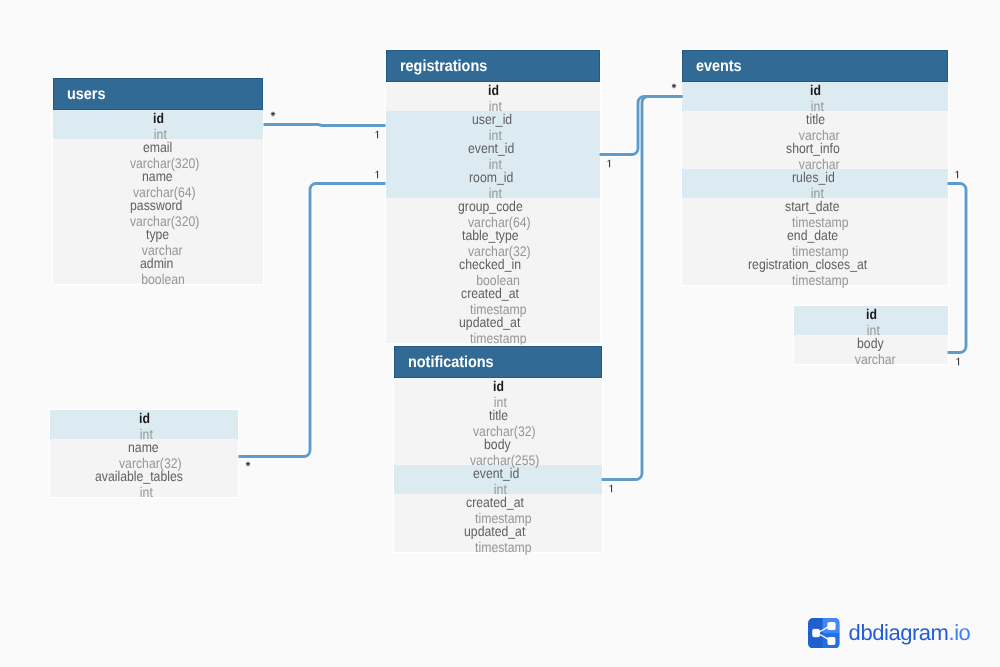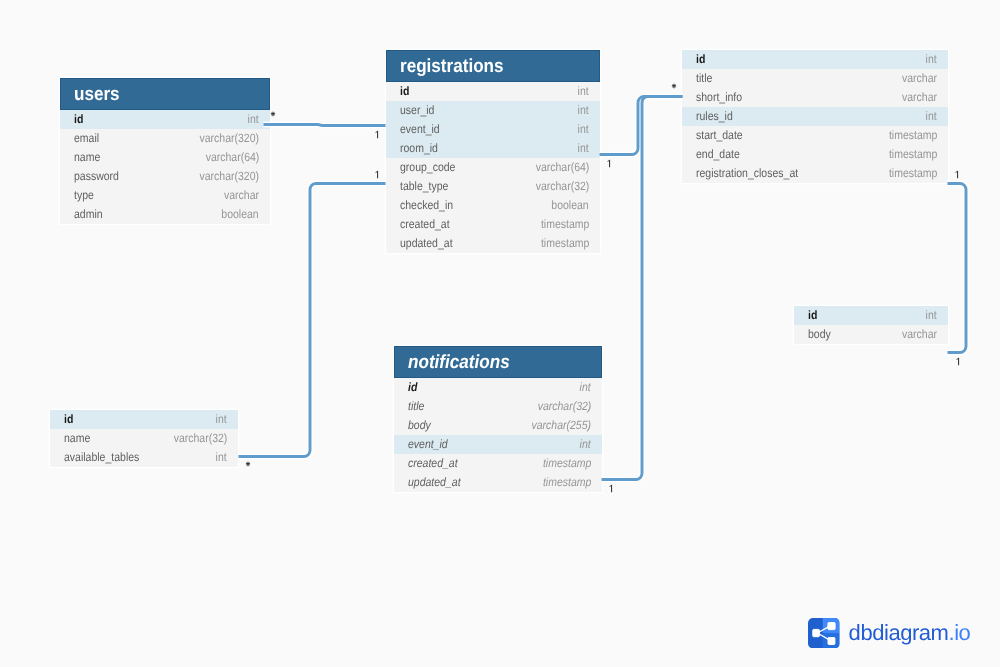--- a/index.html
+++ b/index.html
@@ -3,27 +3,27 @@
 <meta charset="utf-8">
 <title>dbdiagram</title>
 <style>
   html,body{margin:0;padding:0;}
   body{width:1000px;height:667px;background:#fafafa;overflow:hidden;
        font-family:"Liberation Sans",sans-serif;position:relative;
        -webkit-font-smoothing:antialiased;text-rendering:geometricPrecision;}
   #canvas{position:absolute;left:0;top:0;width:1000px;height:667px;}
   svg.links{position:absolute;left:0;top:0;width:1000px;height:667px;pointer-events:none;z-index:3;}
   .table{position:absolute;box-sizing:border-box;box-shadow:0 0 0 1.3px #ffffff;}
-  .t-header{height:32px;background:#326a96;color:#fff;font-weight:bold;font-size:19px;
+  .t-header{height:32px;background:#326a96;color:#fff;font-weight:bold;font-size:16px;
             display:flex;align-items:center;padding-left:13px;box-sizing:border-box;
             border:1px solid #215a86;}
   .t-header>span{display:inline-block;transform:scaleX(0.9);transform-origin:left center;
                  position:relative;top:1.2px;}
-  .t-row{height:19px;display:flex;align-items:center;justify-content:space-between;
-         padding:0 11px 0 14px;box-sizing:border-box;font-size:12px;background:#f4f4f4;}
+  .t-row{height:29px;display:flex;align-items:center;justify-content:space-between;
+         padding:0 11px 0 14px;box-sizing:border-box;font-size:14px;background:#f4f4f4;flex-direction:column;}
   .t-row>span{display:inline-block;position:relative;top:-0.5px;}
   .t-row.hl{background:#dcebf2;}
   .f-name{color:#5f5f5f;transform:scaleX(0.875);transform-origin:left center;}
   .f-name.pk{color:#1a1a1a;font-weight:bold;}
   .f-type{color:#969696;transform:scaleX(0.875);transform-origin:right center;}
   .card{position:absolute;width:20px;height:14px;margin-left:-10px;margin-top:-7px;}
   .card svg{display:block;}
   .card-text{position:absolute;left:0;top:0;width:0;height:0;overflow:hidden;
              font-size:0;line-height:0;color:transparent;}
   .logo{position:absolute;left:808px;top:618px;display:flex;align-items:center;text-align:center;}
@@ -39,21 +39,21 @@
     <path d="M599.5,154.5 L632,154.5 A6,6 0 0 0 638,148.5 L638,102.5 A6,6 0 0 1 644,96.5 L682.5,96.5" fill="none" stroke="#ffffff" stroke-width="5.4" stroke-linecap="butt"></path>
     <path d="M601.5,479.5 L636,479.5 A6,6 0 0 0 642,473.5 L642,102.5 A6,6 0 0 1 648,96.5 L682.5,96.5" fill="none" stroke="#ffffff" stroke-width="5.4" stroke-linecap="butt"></path>
     <path d="M947.5,183.5 L960,183.5 A6,6 0 0 1 966,189.5 L966,346.5 A6,6 0 0 1 960,352.5 L947.5,352.5" fill="none" stroke="#ffffff" stroke-width="5.4" stroke-linecap="butt"></path>
     <path d="M263.5,124.5 L318,124.5 L322,125.5 L385.5,125.5" fill="none" stroke="#609ccb" stroke-width="2.9" stroke-linecap="butt"></path>
     <path d="M238.5,456.5 L304,456.5 A6,6 0 0 0 310,450.5 L310,189.5 A6,6 0 0 1 316,183.5 L385.5,183.5" fill="none" stroke="#609ccb" stroke-width="2.9" stroke-linecap="butt"></path>
     <path d="M599.5,154.5 L632,154.5 A6,6 0 0 0 638,148.5 L638,102.5 A6,6 0 0 1 644,96.5 L682.5,96.5" fill="none" stroke="#609ccb" stroke-width="2.9" stroke-linecap="butt"></path>
     <path d="M601.5,479.5 L636,479.5 A6,6 0 0 0 642,473.5 L642,102.5 A6,6 0 0 1 648,96.5 L682.5,96.5" fill="none" stroke="#609ccb" stroke-width="2.9" stroke-linecap="butt"></path>
     <path d="M947.5,183.5 L960,183.5 A6,6 0 0 1 966,189.5 L966,346.5 A6,6 0 0 1 960,352.5 L947.5,352.5" fill="none" stroke="#609ccb" stroke-width="2.9" stroke-linecap="butt"></path>
   </svg>
 <div id="canvas">
-    <div class="table" style="left: 60px; top: 78px; width: 210px;">
+    <div class="table" style="left: 53px; top: 78px; width: 210px;">
       <div class="t-header">
         <span>users</span>
       </div>
       <div class="t-row hl">
         <span class="f-name pk">id</span>
         <span class="f-type">int</span>
       </div>
       <div class="t-row">
         <span class="f-name">email</span>
         <span class="f-type">varchar(320)</span>
@@ -123,21 +123,21 @@
       </div>
       <div class="t-row">
         <span class="f-name">created_at</span>
         <span class="f-type">timestamp</span>
       </div>
       <div class="t-row">
         <span class="f-name">updated_at</span>
         <span class="f-type">timestamp</span>
       </div>
     </div>
-    <div class="table" style="left: 394px; top: 346px; width: 208px; font-style: italic;">
+    <div class="table" style="left: 394px; top: 346px; width: 208px;">
       <div class="t-header">
         <span>notifications</span>
       </div>
       <div class="t-row">
         <span class="f-name pk">id</span>
         <span class="f-type">int</span>
       </div>
       <div class="t-row">
         <span class="f-name">title</span>
         <span class="f-type">varchar(32)</span>
@@ -153,20 +153,23 @@
       <div class="t-row">
         <span class="f-name">created_at</span>
         <span class="f-type">timestamp</span>
       </div>
       <div class="t-row">
         <span class="f-name">updated_at</span>
         <span class="f-type">timestamp</span>
       </div>
     </div>
     <div class="table" style="left: 682px; top: 50px; width: 266px;">
+      <div class="t-header">
+        <span>events</span>
+      </div>
       <div class="t-row hl">
         <span class="f-name pk">id</span>
         <span class="f-type">int</span>
       </div>
       <div class="t-row">
         <span class="f-name">title</span>
         <span class="f-type">varchar</span>
       </div>
       <div class="t-row">
         <span class="f-name">short_info</span>

